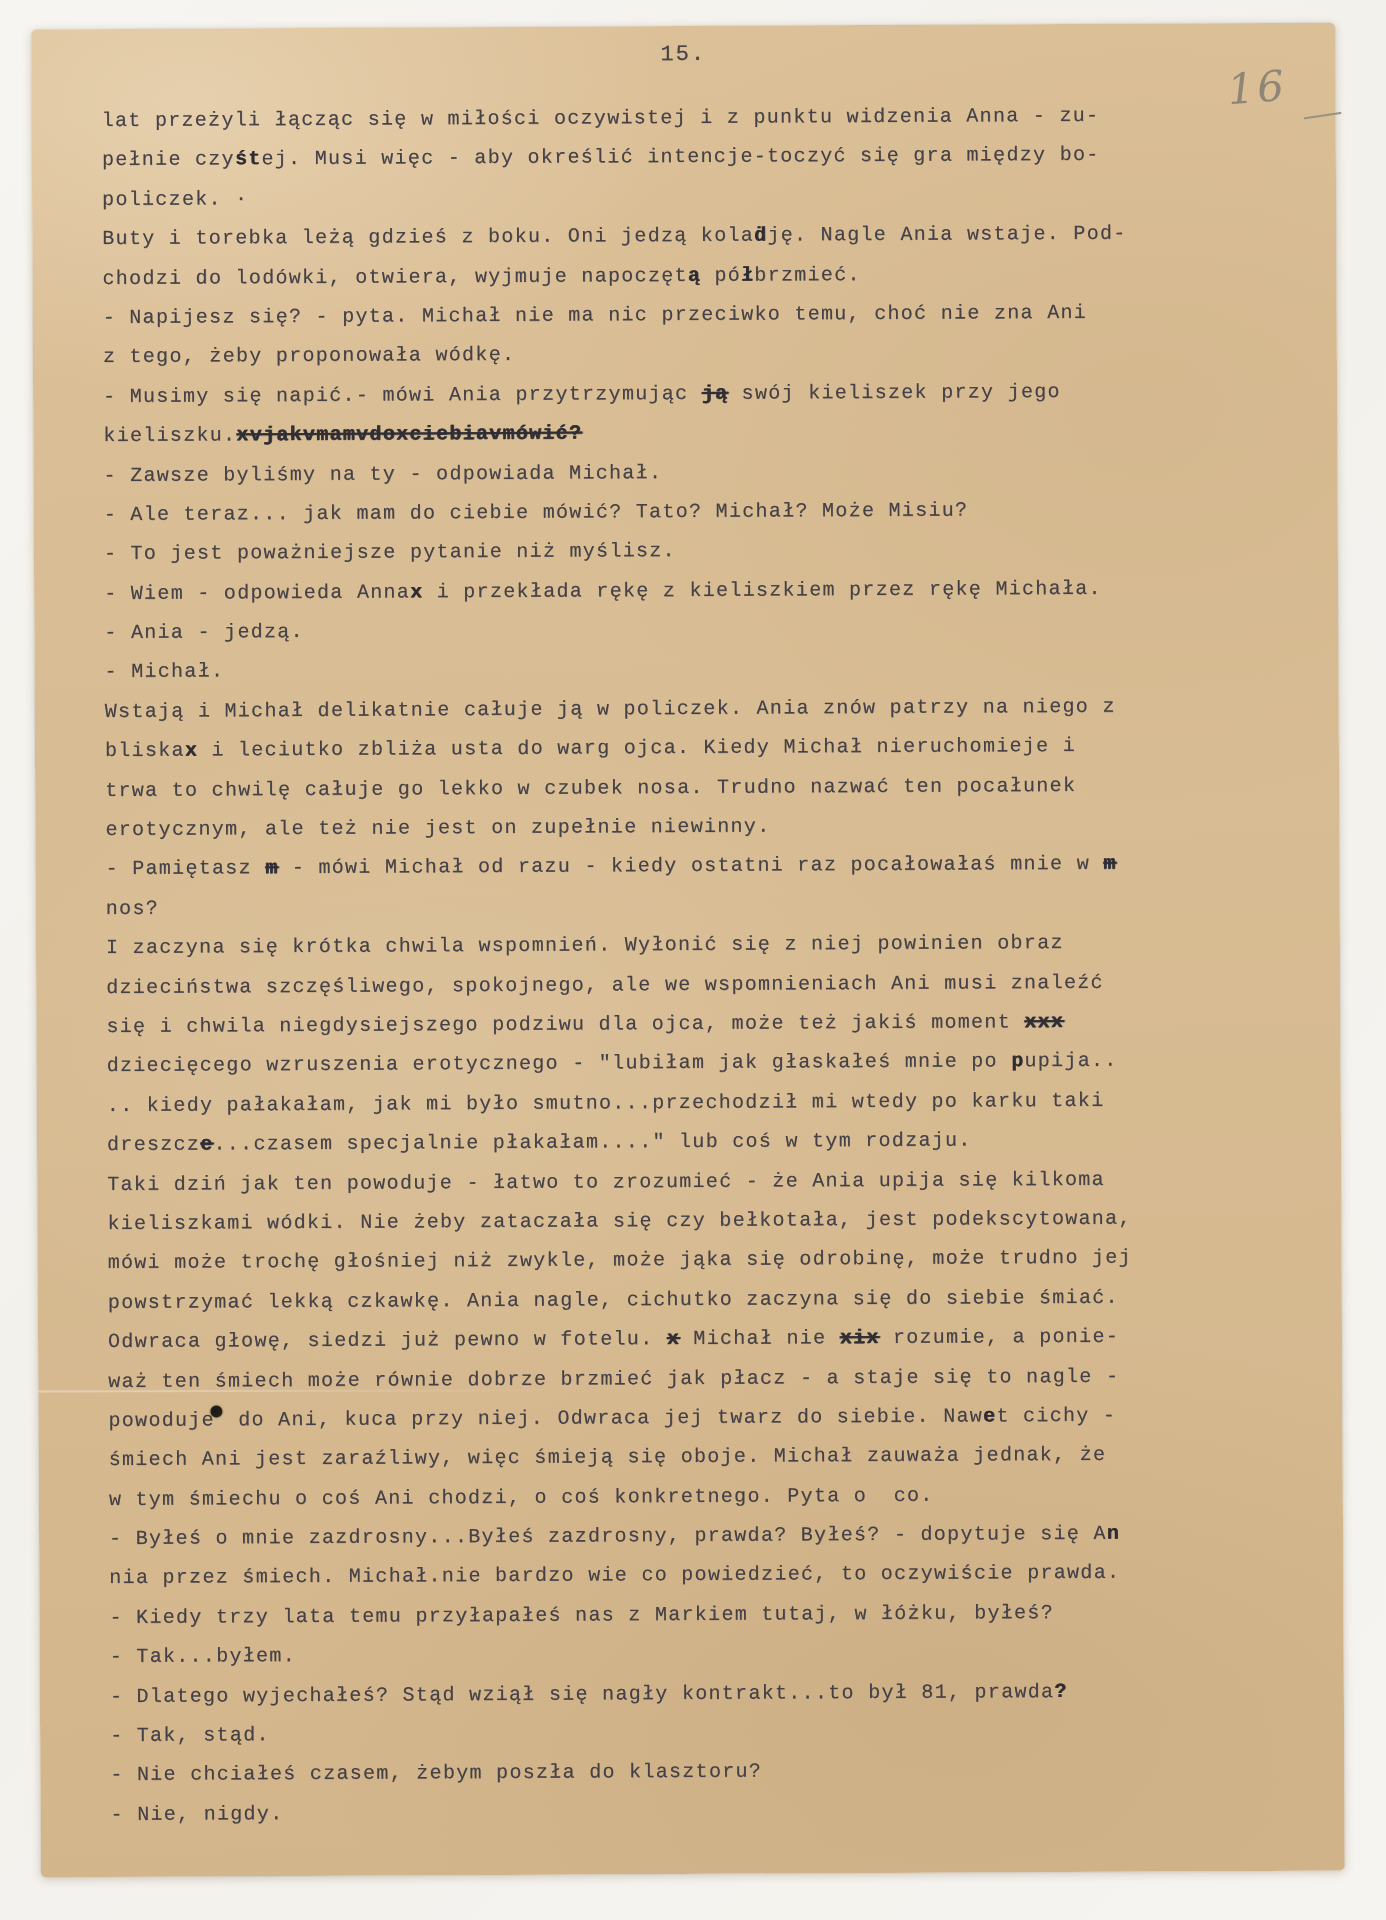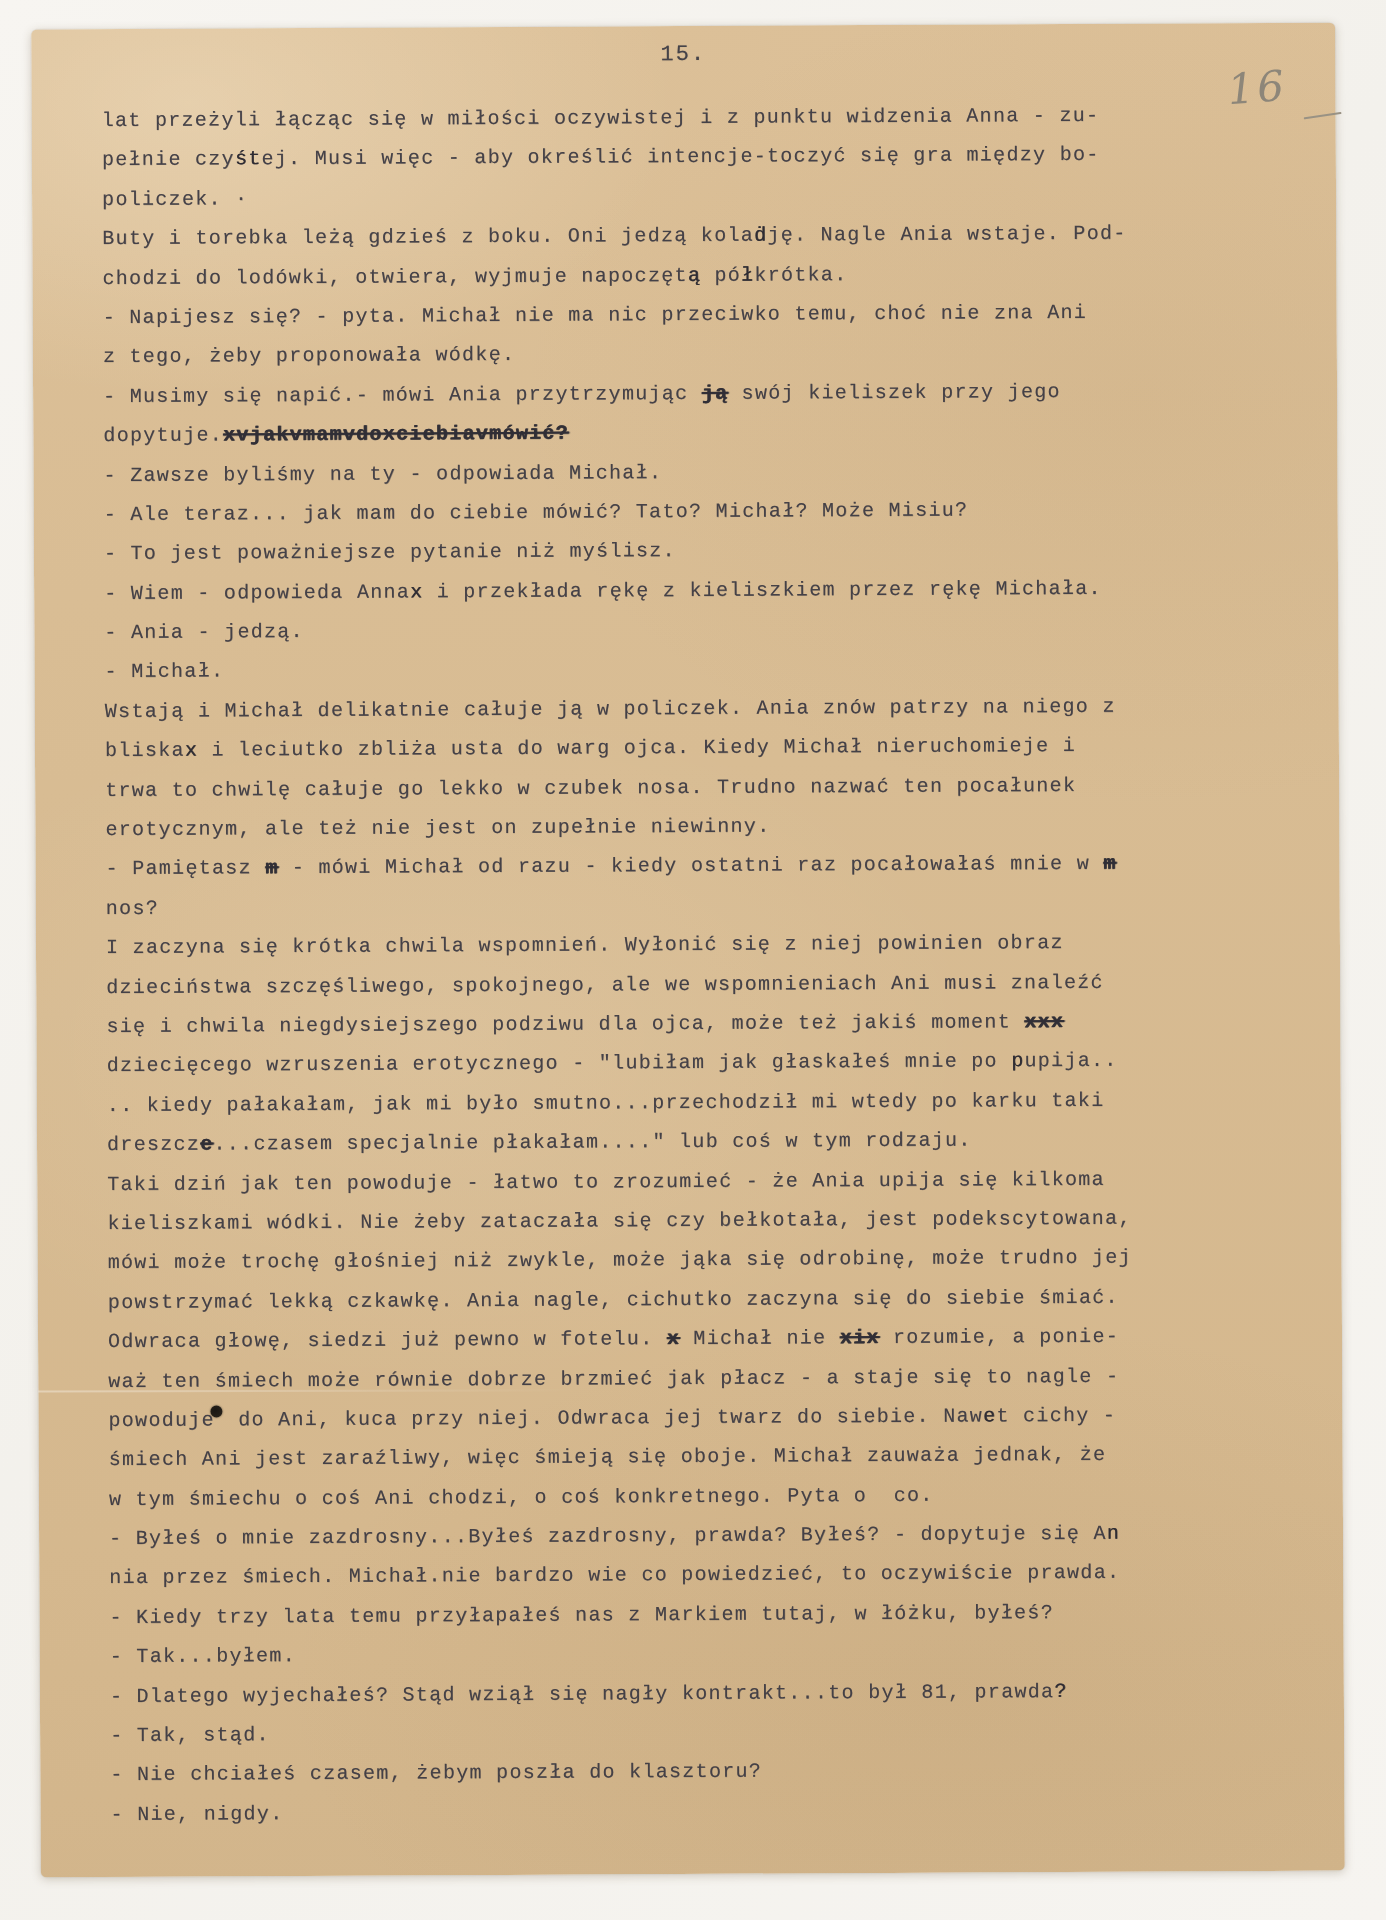--- a/index.html
+++ b/index.html
@@ -96,21 +96,21 @@
     line-height: 39.4px;
     height: 39.4px;
     letter-spacing: 1.3px;
     color: rgba(60,58,66,0.90);
     text-shadow: 0.3px 0.3px 0.6px rgba(60,58,66,0.45);
   }
 
   .seg-n { }
 
   .seg-b {
-    font-weight: normal;
+    font-weight: bold;
     color: rgba(44,42,50,0.95);
     text-shadow: 0.6px 0 0 rgba(44,42,50,0.8);
   }
 
   .seg-x {
     font-weight: bold;
     color: rgba(48,46,54,0.95);
     text-decoration: line-through;
     text-decoration-thickness: 2px;
     text-shadow: 0.7px 0 0 rgba(48,46,54,0.8), 0 0.5px 0.5px rgba(48,46,54,0.5);
@@ -134,25 +134,25 @@
   <div class="paper">
     <div class="page-number">15.</div>
     <div class="pencil-number">16</div>
     <div class="pencil-dash"></div>
     <div class="crease"></div>
     <div class="typescript">
         <div class="line"><span class="seg-n">lat przeżyli łącząc się w miłości oczywistej i z punktu widzenia Anna - zu-</span></div>
         <div class="line"><span class="seg-n">pełnie czy</span><span class="seg-b">śt</span><span class="seg-n">ej. Musi więc - aby określić intencje-toczyć się gra między bo-</span></div>
         <div class="line"><span class="seg-n">policzek. ·</span></div>
         <div class="line"><span class="seg-n">Buty i torebka leżą gdzieś z boku. Oni jedzą kola</span><span class="seg-b">ḋ</span><span class="seg-n">ję. Nagle Ania wstaje. Pod-</span></div>
-        <div class="line"><span class="seg-n">chodzi do lodówki, otwiera, wyjmuje napoczęt</span><span class="seg-b">ą</span><span class="seg-n"> pó</span><span class="seg-b">ł</span><span class="seg-n">krótka.</span></div>
+        <div class="line"><span class="seg-n">chodzi do lodówki, otwiera, wyjmuje napoczęt</span><span class="seg-b">ą</span><span class="seg-n"> pó</span><span class="seg-b">ł</span><span class="seg-n">brzmieć.</span></div>
         <div class="line"><span class="seg-n">- Napijesz się? - pyta. Michał nie ma nic przeciwko temu, choć nie zna Ani</span></div>
         <div class="line"><span class="seg-n">z tego, żeby proponowała wódkę.</span></div>
         <div class="line"><span class="seg-n">- Musimy się napić.- mówi Ania przytrzymując </span><span class="seg-x">ją</span><span class="seg-n"> swój kieliszek przy jego</span></div>
-        <div class="line"><span class="seg-n">dopytuje.</span><span class="seg-x">xvjakvmamvdoxciebiavmówić?</span></div>
+        <div class="line"><span class="seg-n">kieliszku.</span><span class="seg-x">xvjakvmamvdoxciebiavmówić?</span></div>
         <div class="line"><span class="seg-n">- Zawsze byliśmy na ty - odpowiada Michał.</span></div>
         <div class="line"><span class="seg-n">- Ale teraz... jak mam do ciebie mówić? Tato? Michał? Może Misiu?</span></div>
         <div class="line"><span class="seg-n">- To jest poważniejsze pytanie niż myślisz.</span></div>
         <div class="line"><span class="seg-n">- Wiem - odpowieda Anna</span><span class="seg-b">x</span><span class="seg-n"> i przekłada rękę z kieliszkiem przez rękę Michała.</span></div>
         <div class="line"><span class="seg-n">- Ania - jedzą.</span></div>
         <div class="line"><span class="seg-n">- Michał.</span></div>
         <div class="line"><span class="seg-n">Wstają i Michał delikatnie całuje ją w policzek. Ania znów patrzy na niego z</span></div>
         <div class="line"><span class="seg-n">bliska</span><span class="seg-b">x</span><span class="seg-n"> i leciutko zbliża usta do warg ojca. Kiedy Michał nieruchomieje i</span></div>
         <div class="line"><span class="seg-n">trwa to chwilę całuje go lekko w czubek nosa. Trudno nazwać ten pocałunek</span></div>
         <div class="line"><span class="seg-n">erotycznym, ale też nie jest on zupełnie niewinny.</span></div>

